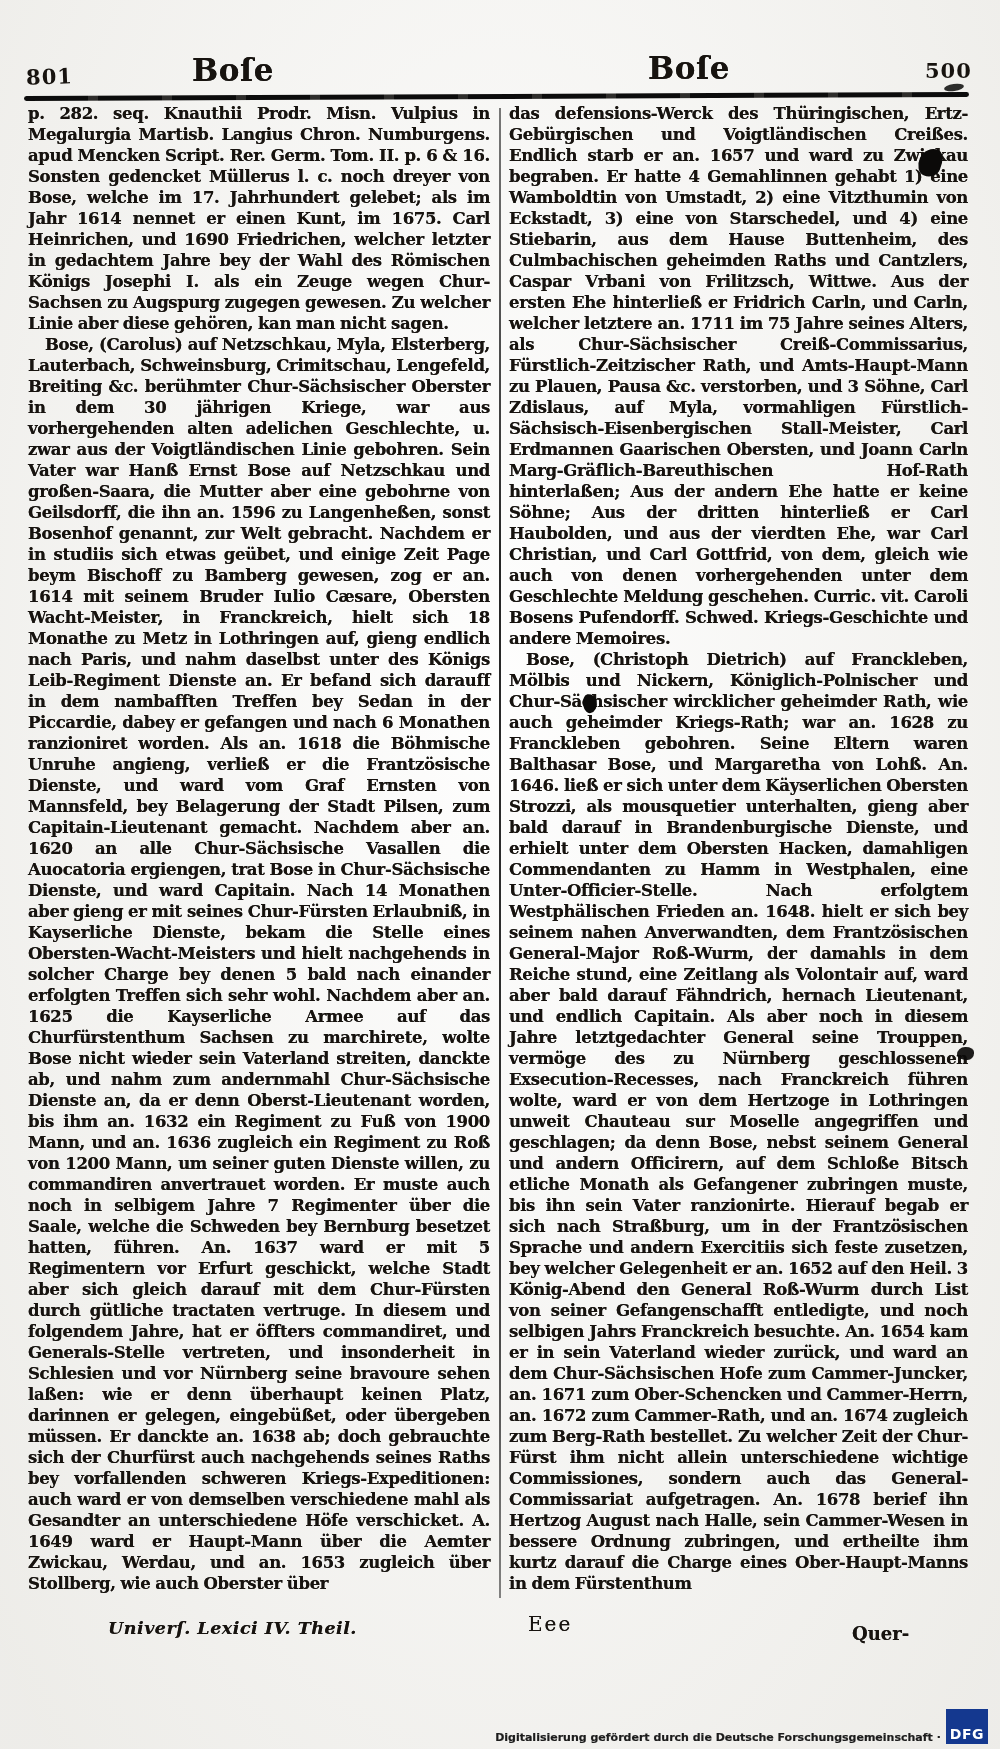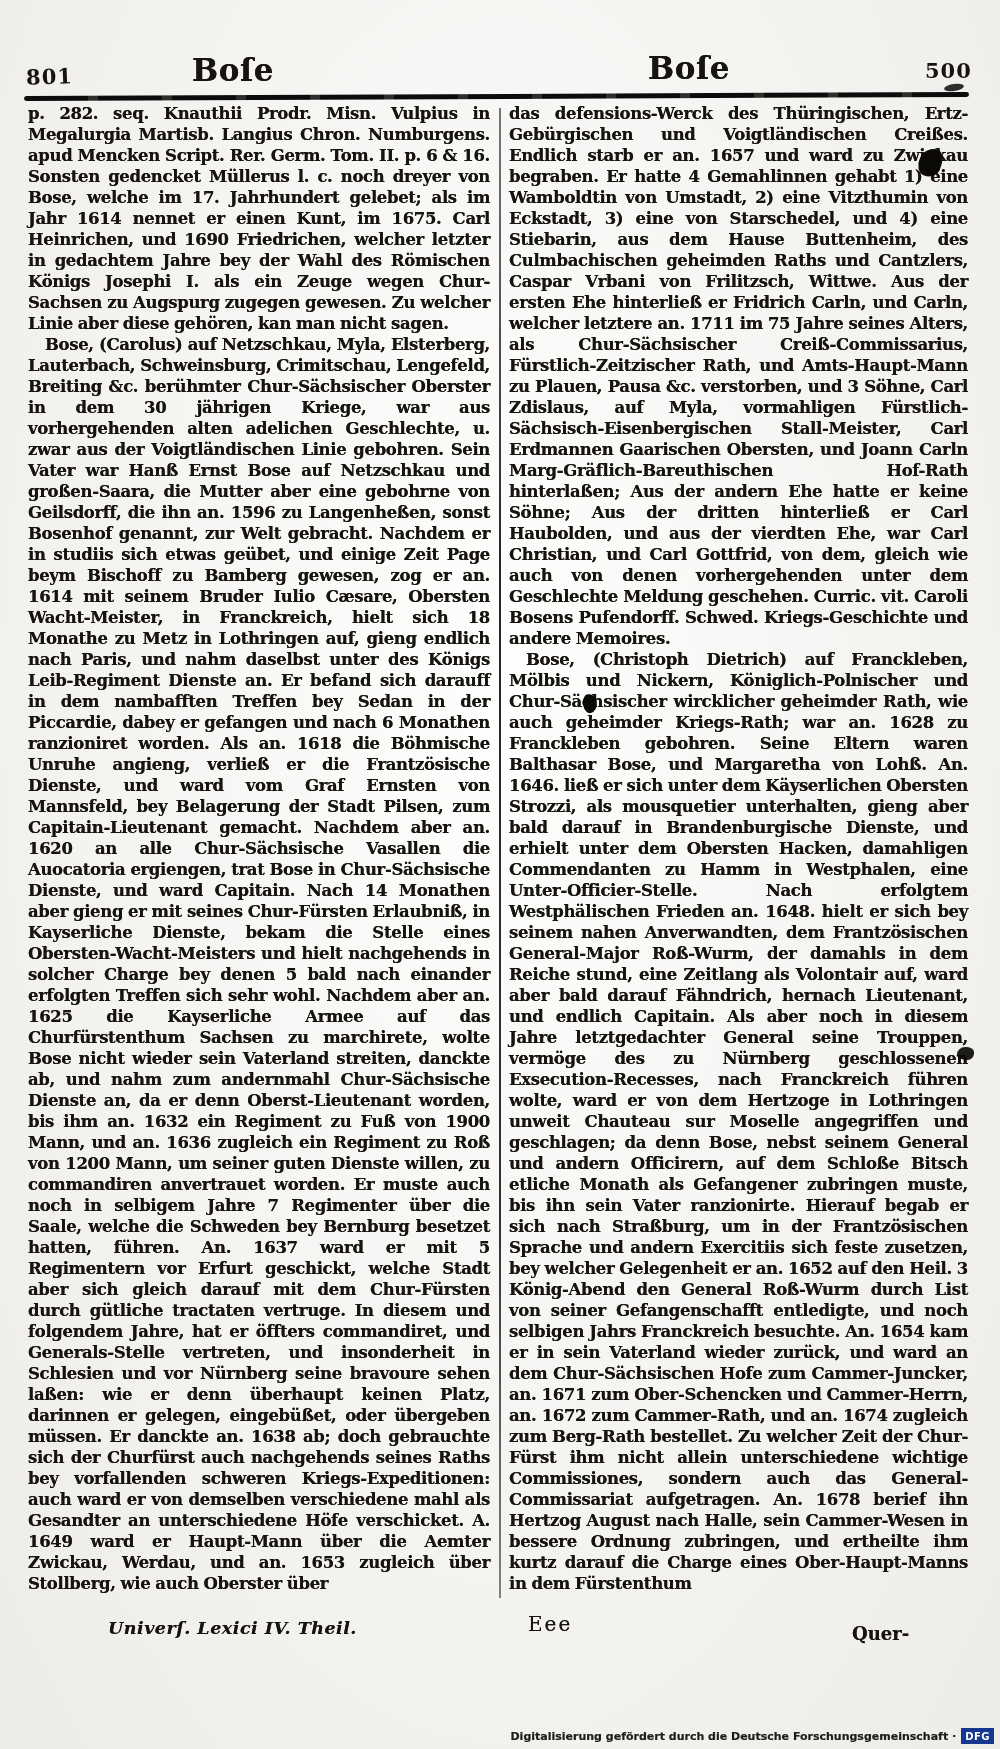--- a/index.html
+++ b/index.html
@@ -76,32 +76,32 @@
     margin-top:11px;
   }
   
   .blot{position:absolute;background:#0b0a09;}
   .blot1{left:919px;top:148px;width:23px;height:29px;border-radius:62% 38% 55% 45%/50% 60% 40% 50%;transform:rotate(24deg);}
   .blot2{left:583px;top:694px;width:14px;height:19px;border-radius:45% 55% 60% 40%/55% 45% 55% 45%;transform:rotate(-12deg);}
   .blot3{left:957px;top:1047px;width:17px;height:13px;border-radius:50% 50% 40% 60%/60% 40% 55% 45%;opacity:.92;}
   .blot4{left:944px;top:84px;width:20px;height:7px;border-radius:50%;transform:rotate(-8deg);opacity:.85;}
   
   .scan-credit{
-    position:absolute;right:6px;bottom:5px;
-    display:flex;align-items:center;gap:5px;
+    position:absolute;right:12px;bottom:5px;
+    display:flex;align-items:flex-end;gap:5px;
     font-family:"DejaVu Sans", sans-serif;
     font-size:11px;color:#1c1c1c;
     font-weight:700;
     margin-left:48px;
     -webkit-text-stroke:0.2px #1c1c1c;
   }
   .dfg-badge{
     color:#ffffff;
-    font-size:10px;font-weight:700;
-    padding:3px 4px 2px 4px;
+    font-size:14px;font-weight:700;
+    padding:17px 4px 2px 4px;
     letter-spacing:0.5px;
     -webkit-text-stroke:0;
   }
 </style>
 </head>
 <body>
 
 <div class="page">
 
   <div class="pagenum left">801</div>

